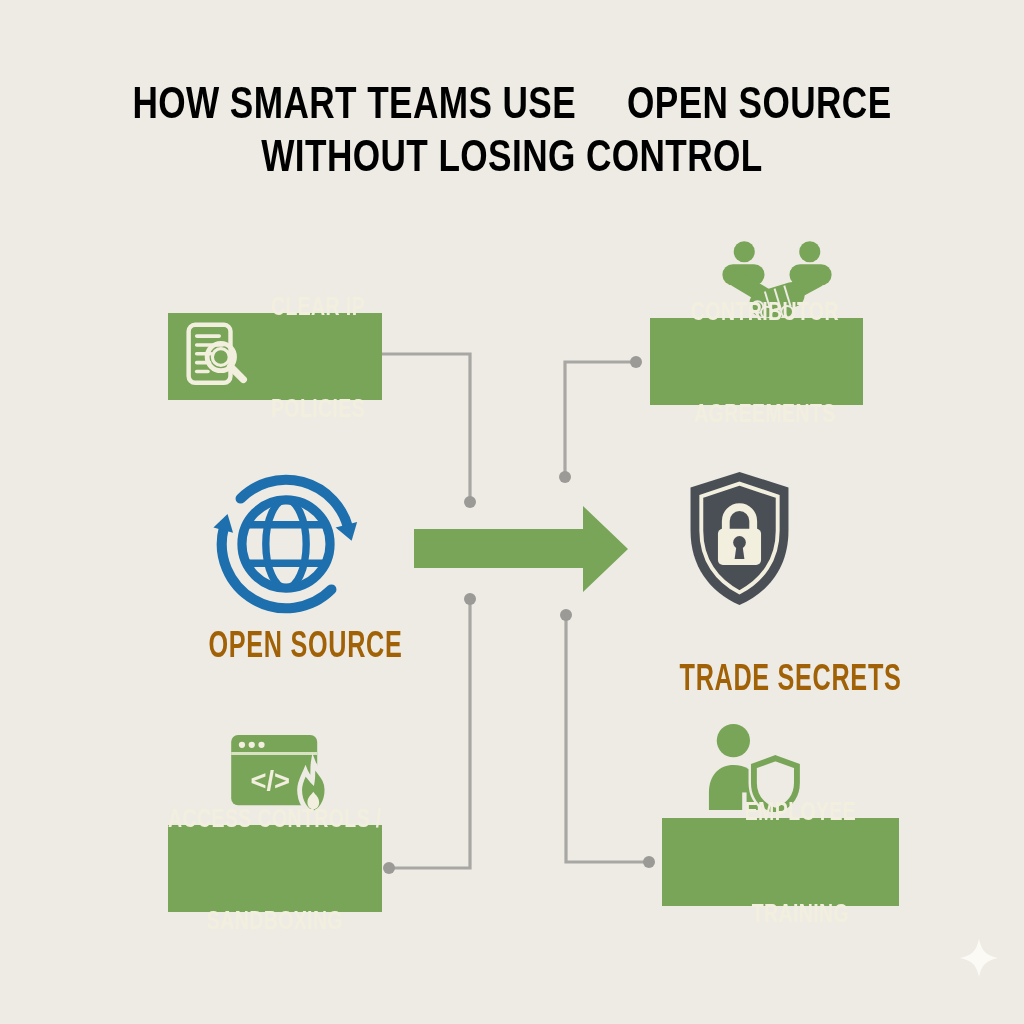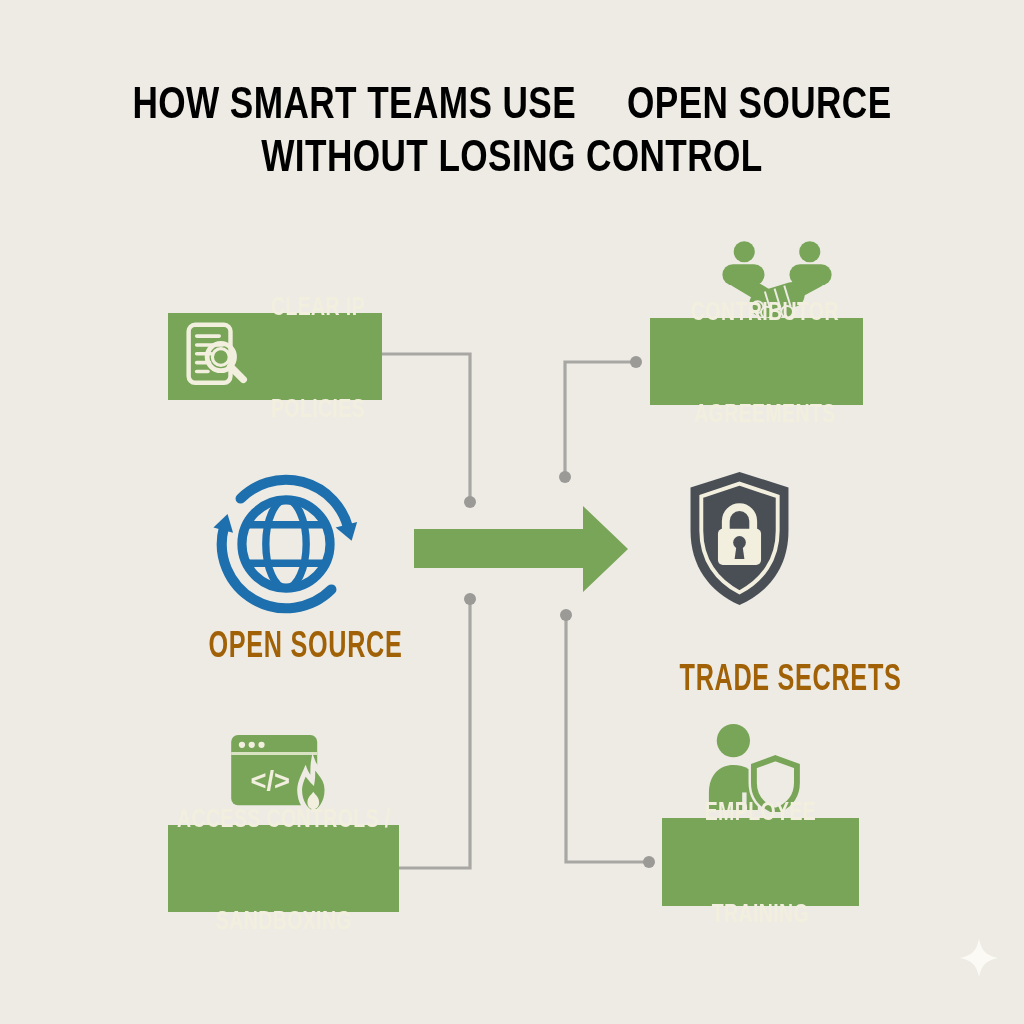--- a/index.html
+++ b/index.html
@@ -148,36 +148,36 @@
     <g fill="#f2efdf">
       <circle cx="11" cy="10" r="3.2"></circle>
       <circle cx="21" cy="10" r="3.2"></circle>
       <circle cx="31" cy="10" r="3.2"></circle>
     </g>
     <text x="40" y="56" text-anchor="middle" font-family="Liberation Sans, sans-serif" font-weight="700" font-size="28" fill="#f2efdf">&lt;/&gt;</text>
     <path d="M84 28 C88 38 98 43 98 56 C98 69 91 78 84 80 C77 78 70 69 70 56 C70 49 73 44 76 37 C78 42 80 44 83 47 C84 41 83 34 84 28 Z" fill="#78a557" stroke="#edebe4" stroke-width="5"></path>
     <path d="M84 58 C87 62 90 64 90 69 C90 73 87 76 84 76 C81 76 78 73 78 69 C78 64 81 62 84 58 Z" fill="#f2efdf"></path>
   </svg>
 
-  <div class="abs gbox" style="left:168px;top:825px;width:231px;height:87px;">
+  <div class="abs gbox" style="left:168px;top:825px;width:214px;height:87px;">
     <div class="txt cond">
       <div>ACCESS CONTROLS /</div>
       <div>SANDBOXING</div>
     </div>
   </div>
 
   <svg class="abs" style="left:700px;top:724px;" width="100" height="88" viewBox="0 0 100 90">
     <circle cx="33" cy="17" r="17" fill="#78a557"></circle>
     <path d="M8 88 V70 C8 52 19 42 33 42 C45 42 54 48 58 57 L58 88 Z" fill="#78a557"></path>
     <rect x="42" y="70" width="4.5" height="18" fill="#edebe4"></rect>
     <path d="M76 35 L98 43 V60 C98 75 89 84 76 89 C63 84 54 75 54 60 V43 Z" fill="#edebe4" stroke="#edebe4" stroke-width="11"></path>
     <path d="M76 35 L98 43 V60 C98 75 89 84 76 89 C63 84 54 75 54 60 V43 Z" fill="none" stroke="#78a557" stroke-width="6"></path>
   </svg>
 
-  <div class="abs gbox" style="left:662px;top:818px;width:197px;height:88px;">
+  <div class="abs gbox" style="left:662px;top:818px;width:197px;height:88px;padding-left:40px;">
     <div class="txt cond">
       <div>EMPLOYEE</div>
       <div>TRAINING</div>
     </div>
   </div>
 
   <svg class="abs" style="left:960px;top:939px;" width="38" height="38" viewBox="0 0 34 34">
     <path d="M17 0 C19.5 11 23 14.5 34 17 C23 19.5 19.5 23 17 34 C14.5 23 11 19.5 0 17 C11 14.5 14.5 11 17 0 Z" fill="#fbfaf5"></path>
   </svg>
 

